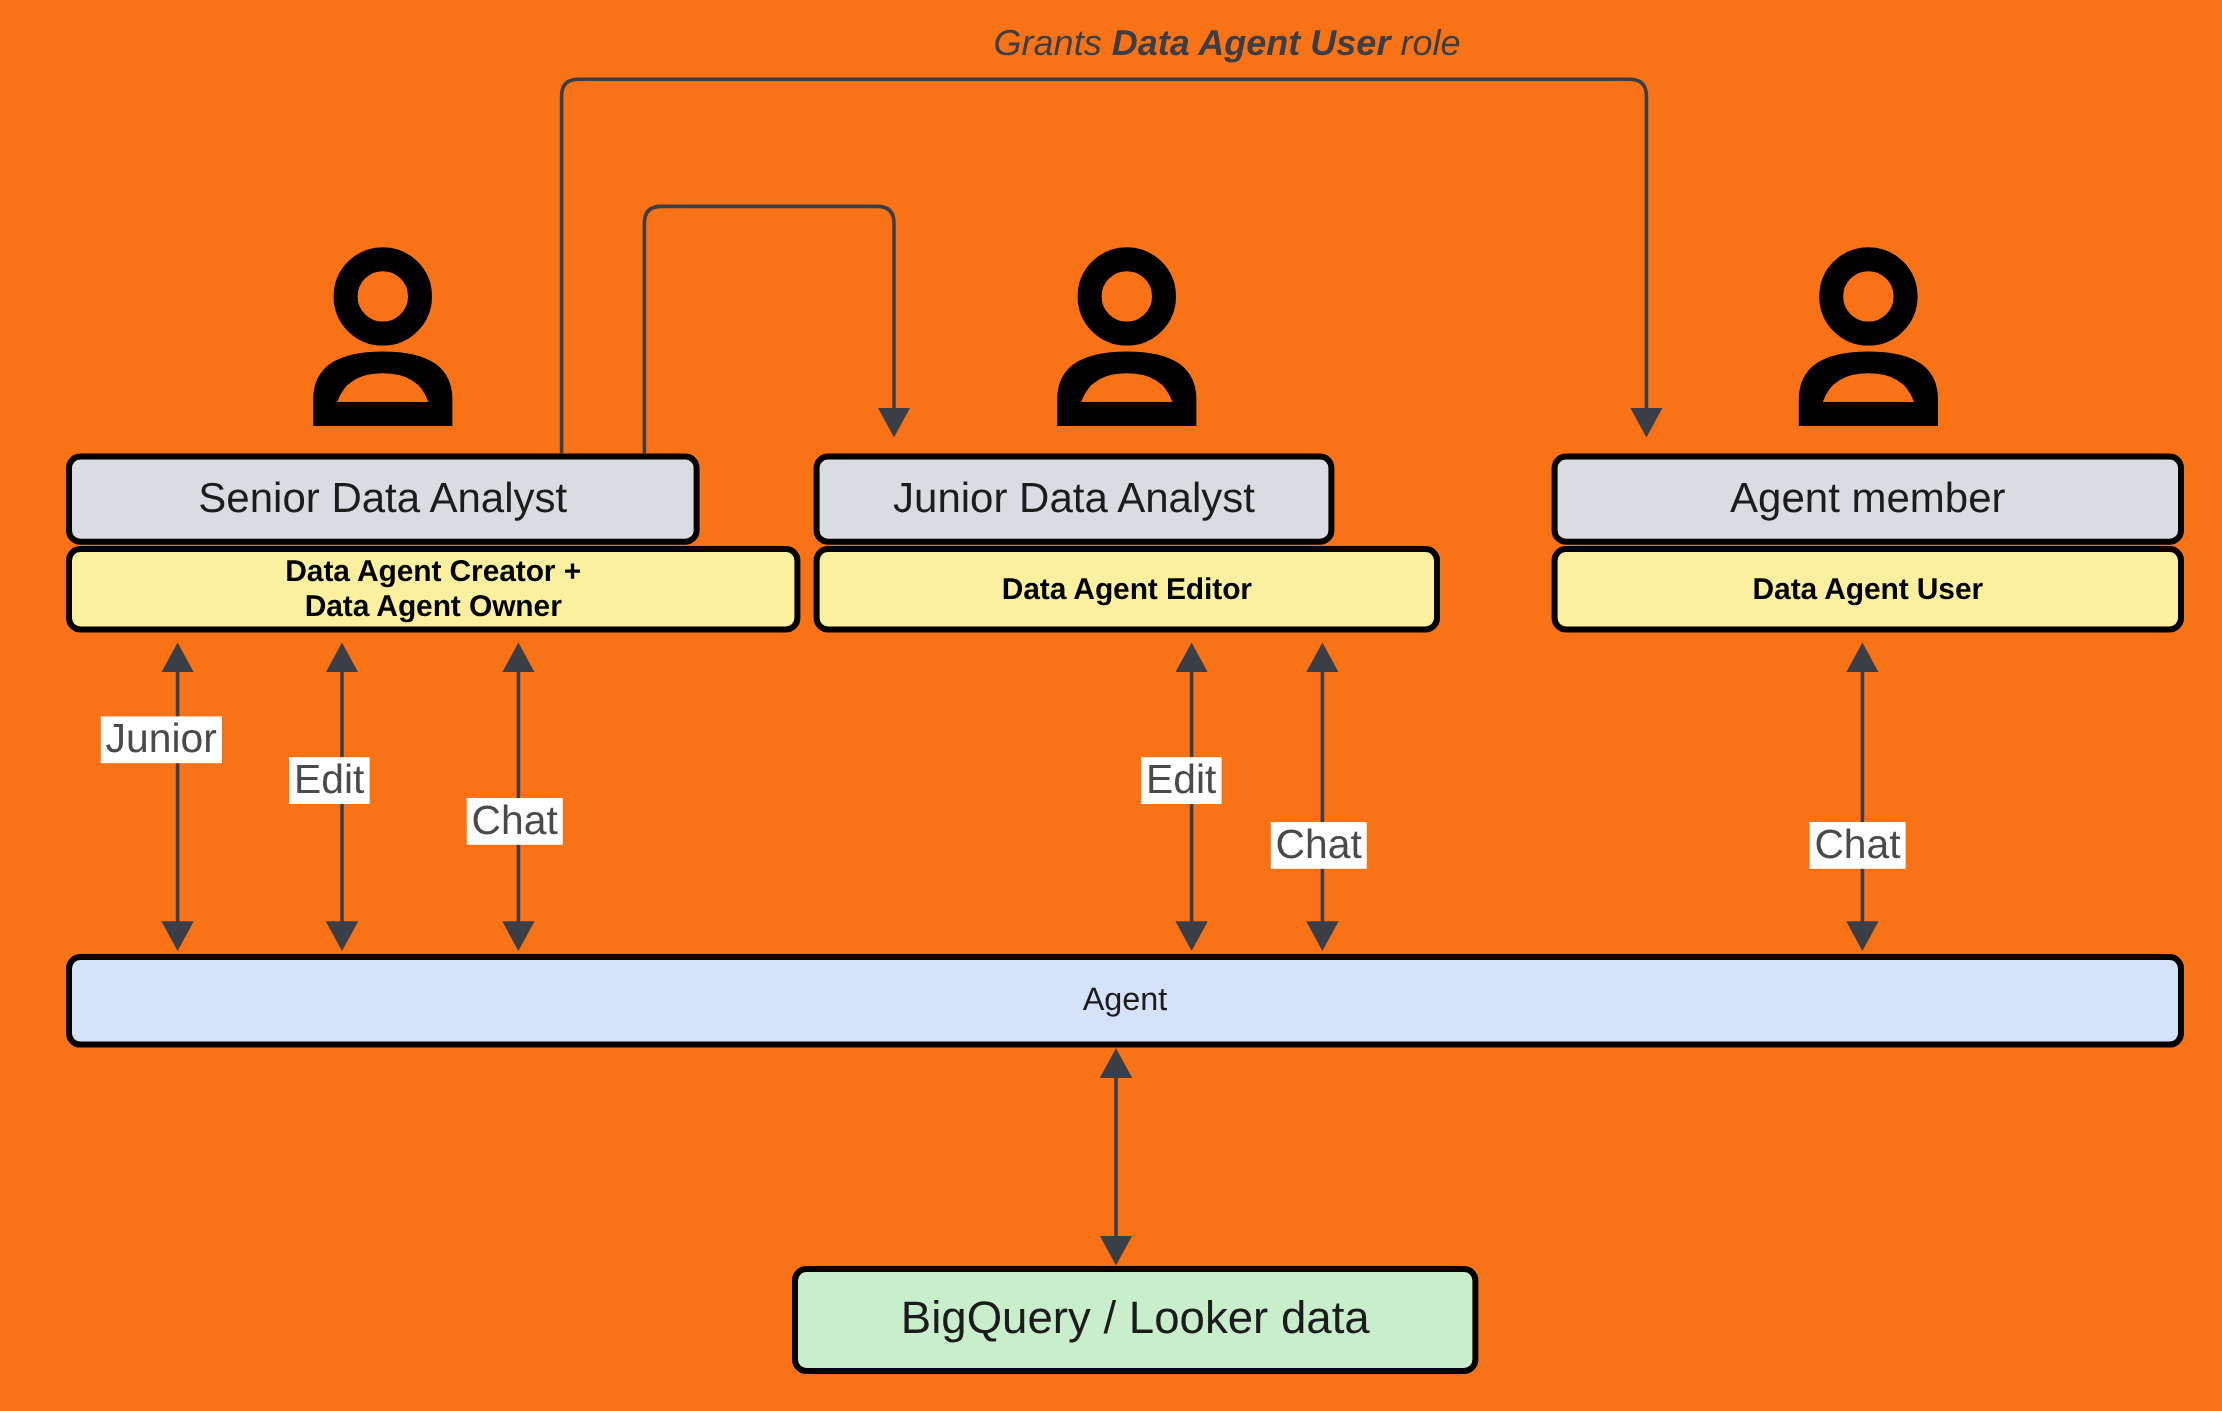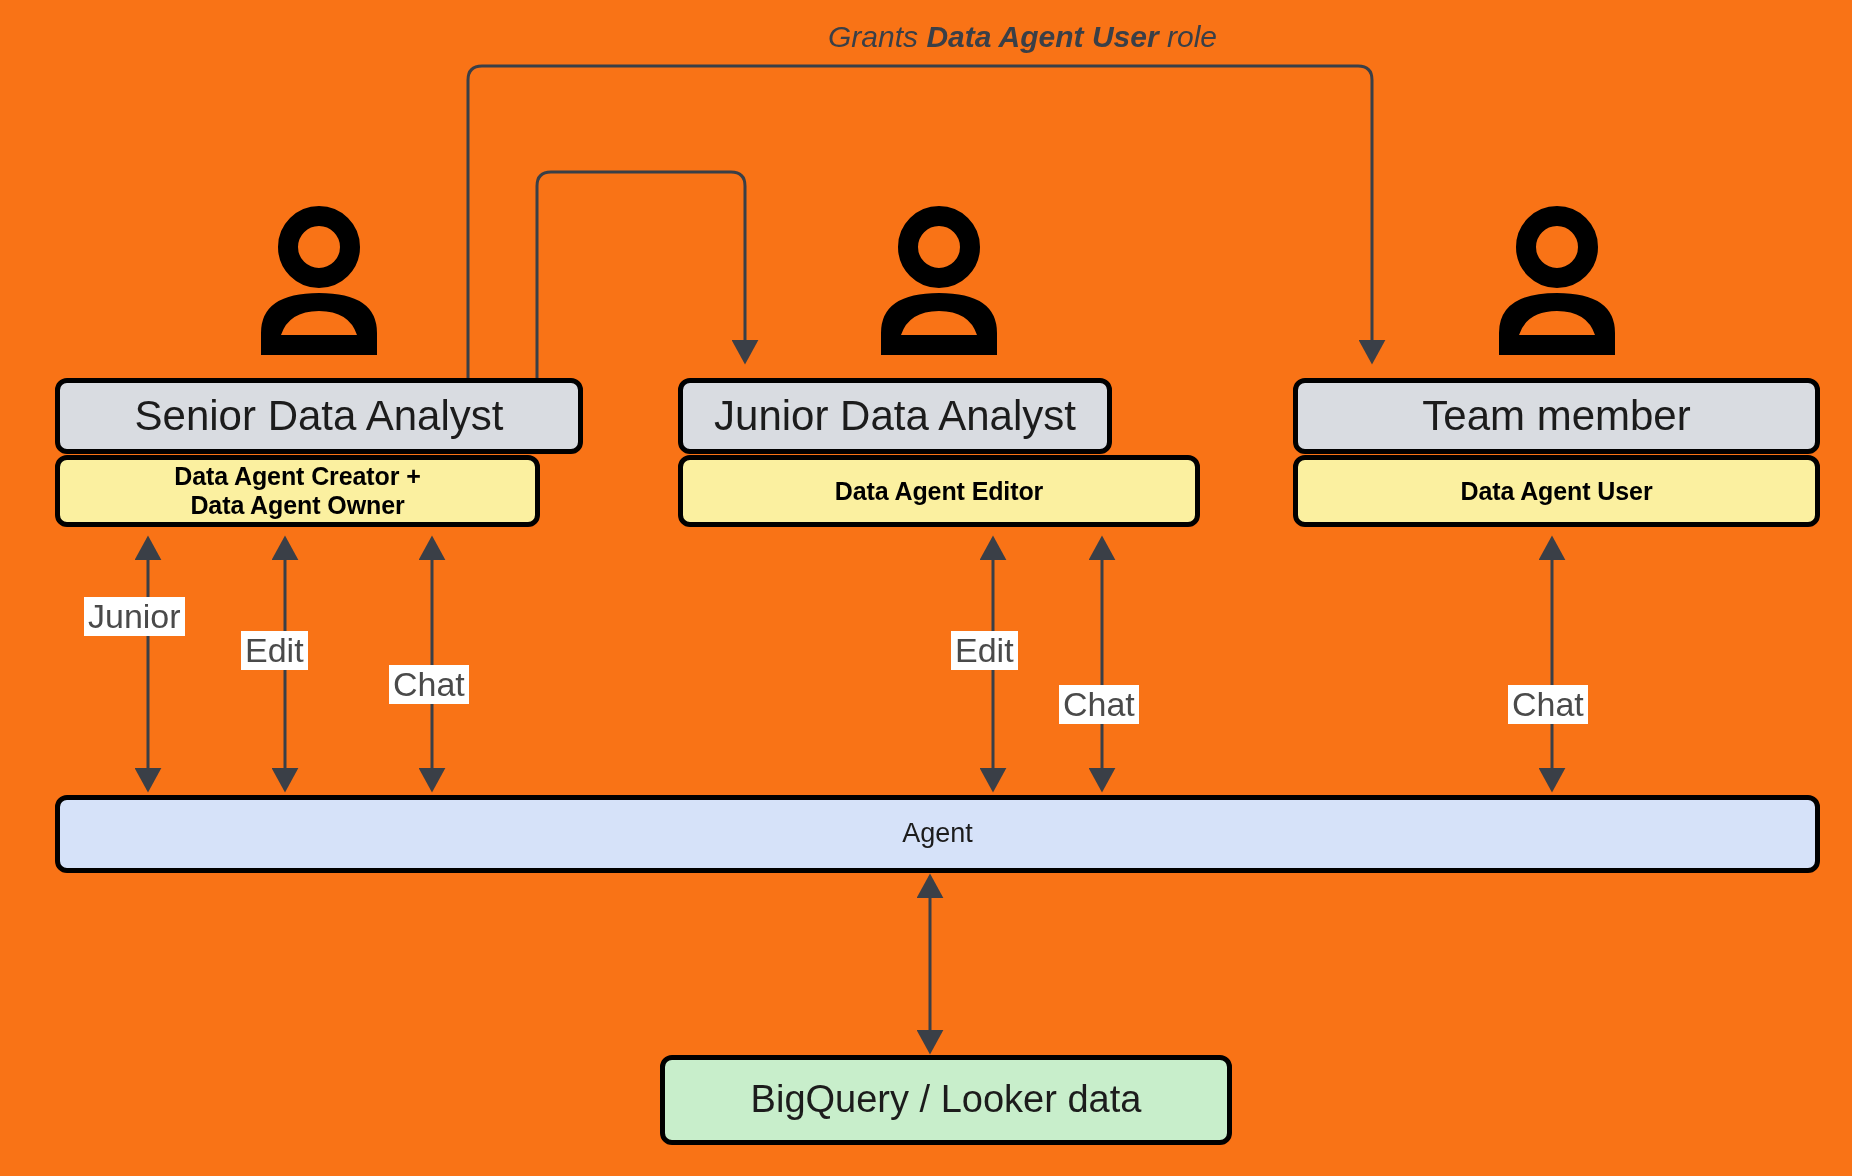--- a/index.html
+++ b/index.html
@@ -41,21 +41,21 @@
     border: 5px solid #000000;
     border-radius: 12px;
     display: flex;
     align-items: center;
     justify-content: center;
     text-align: center;
     line-height: 1.15;
   }
   .box-title {
     background: #d9dce1;
-    font-size: 42px;
+    font-size: 35px;
     color: #1c1c1c;
     font-weight: 400;
   }
   .box-role {
     background: #fbf0a0;
     font-size: 25px;
     color: #000000;
     font-weight: bold;
     letter-spacing: -0.1px;
   }
@@ -129,21 +129,21 @@
   </div>
 
 
   <div class="persona">
     <svg class="person-icon" style="left:249px; top:205px;" viewBox="0 0 140 150" xmlns="http://www.w3.org/2000/svg">
       <circle cx="70" cy="42" r="31" fill="none" stroke="#000" stroke-width="20"></circle>
       <path d="M 12 150 L 12 128 Q 12 88 70 88 Q 128 88 128 128 L 128 150 Z
                M 32 130 Q 40 106 70 106 Q 100 106 108 130 Z" fill="#000" fill-rule="evenodd"></path>
     </svg>
     <div class="box box-title" style="left:55px; top:378px; width:528px; height:76px;">Senior Data Analyst</div>
-    <div class="box box-role" style="left:55px; top:455px; width:485px; height:72px; flex-direction:column;">
+    <div class="box box-role" style="left:55px; top:455px; width:612px; height:72px; flex-direction:column;">
       <span>Data Agent Creator +</span>
       <span>Data Agent Owner</span>
     </div>
   </div>
 
   <div class="persona">
     <svg class="person-icon" style="left:869px; top:205px;" viewBox="0 0 140 150" xmlns="http://www.w3.org/2000/svg">
       <circle cx="70" cy="42" r="31" fill="none" stroke="#000" stroke-width="20"></circle>
       <path d="M 12 150 L 12 128 Q 12 88 70 88 Q 128 88 128 128 L 128 150 Z
                M 32 130 Q 40 106 70 106 Q 100 106 108 130 Z" fill="#000" fill-rule="evenodd"></path>
@@ -153,21 +153,21 @@
       <span>Data Agent Editor</span>
     </div>
   </div>
 
   <div class="persona">
     <svg class="person-icon" style="left:1487px; top:205px;" viewBox="0 0 140 150" xmlns="http://www.w3.org/2000/svg">
       <circle cx="70" cy="42" r="31" fill="none" stroke="#000" stroke-width="20"></circle>
       <path d="M 12 150 L 12 128 Q 12 88 70 88 Q 128 88 128 128 L 128 150 Z
                M 32 130 Q 40 106 70 106 Q 100 106 108 130 Z" fill="#000" fill-rule="evenodd"></path>
     </svg>
-    <div class="box box-title" style="left:1293px; top:378px; width:527px; height:76px;">Team member</div>
+    <div class="box box-title" style="left:1293px; top:378px; width:527px; height:76px;">Agent member</div>
     <div class="box box-role" style="left:1293px; top:455px; width:527px; height:72px;">
       <span>Data Agent User</span>
     </div>
   </div>
 
   <div class="flow-label" style="left:84px; top:597px;">Junior</div>
   <div class="flow-label" style="left:241px; top:631px;">Edit</div>
   <div class="flow-label" style="left:389px; top:665px;">Chat</div>
 
   <div class="flow-label" style="left:951px; top:631px;">Edit</div>

